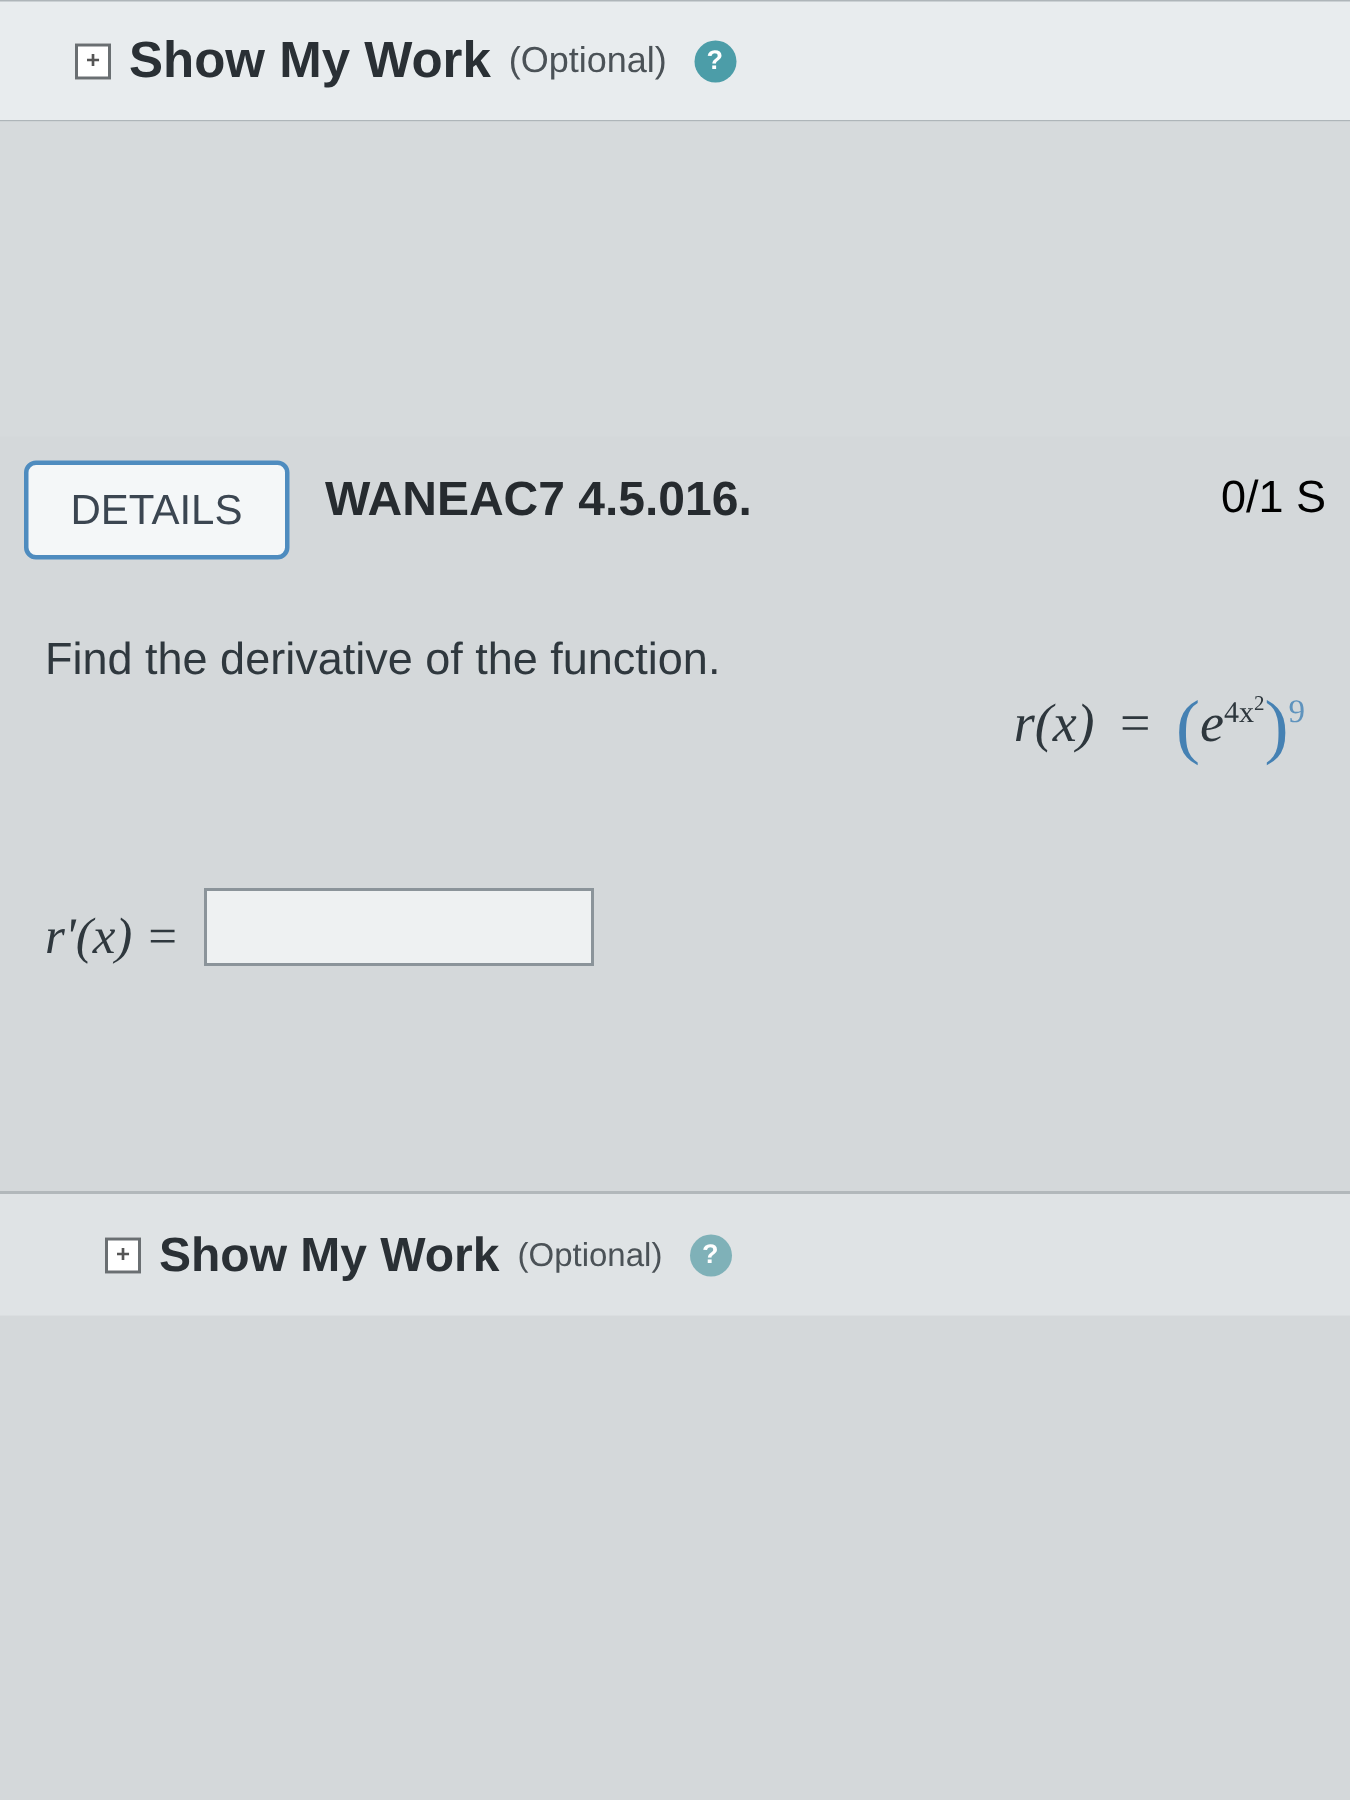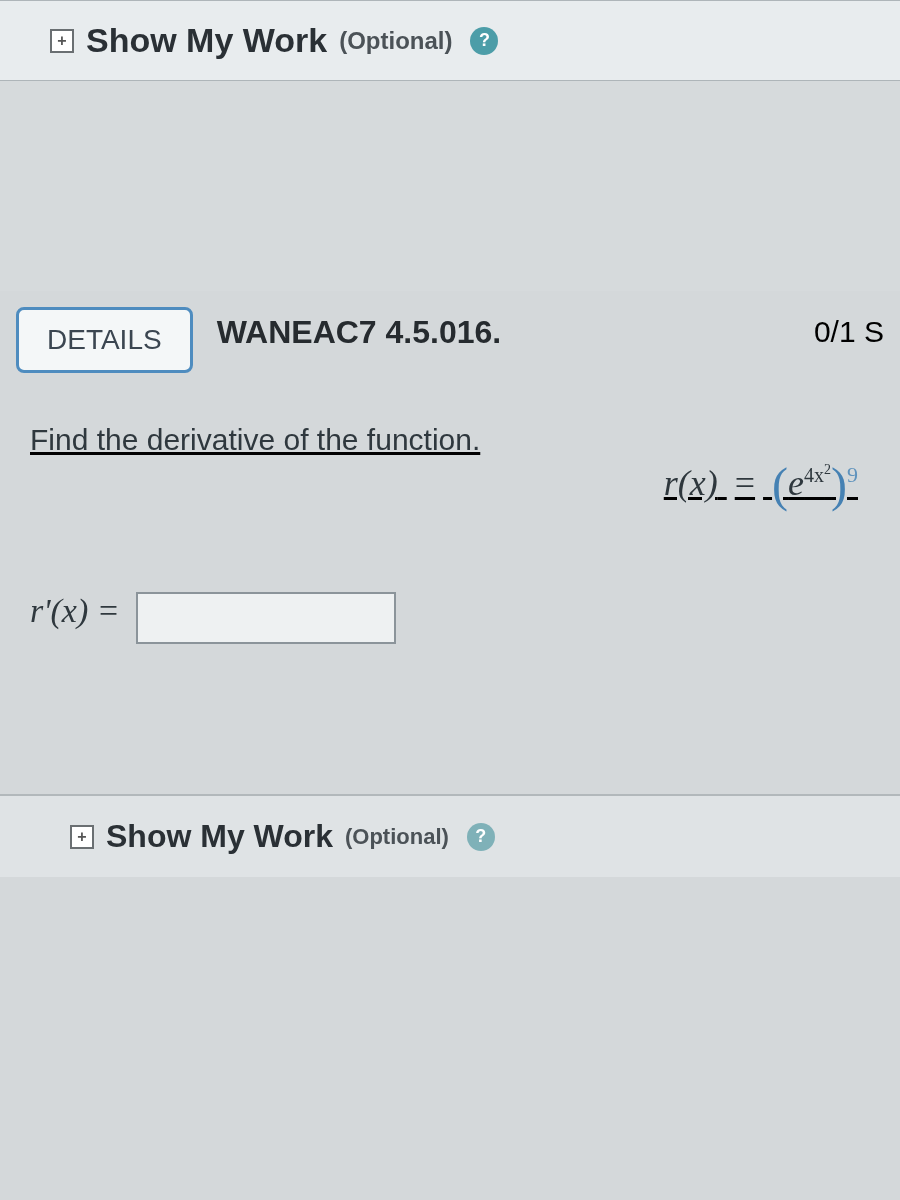--- a/index.html
+++ b/index.html
@@ -32,21 +32,21 @@
       font-weight: bold;
     }
     .show-work-title {
       font-size: 34px;
       font-weight: bold;
       color: #2a3035;
     }
     .show-work-optional {
       font-size: 24px;
       color: #4b5257;
-      font-weight: 700;
+      font-weight: 400;
     }
     .help-circle {
       width: 28px;
       height: 28px;
       border-radius: 50%;
       background: #4c9da8;
       color: #fff;
       display: flex;
       align-items: center;
       justify-content: center;
@@ -79,22 +79,21 @@
       font-size: 32px;
       font-weight: bold;
       color: #262b2f;
     }
     .score {
       font-size: 30px;
       color: #000000;
       margin-left: auto;
     }
     .prompt-area {
-      padding: 50px 42px 10px 30px;
-      text-decoration: underline;
+      padding: 50px 30px 10px 30px;
     }
     .prompt-text {
       font-size: 30px;
       color: #2f383e;
     }
     .equation-display {
       text-align: right;
       font-family: 'Times New Roman', serif;
       font-style: italic;
       font-size: 36px;
@@ -110,21 +109,21 @@
     }
     .sup-inner {
       vertical-align: super;
       font-size: 20px;
       font-style: normal;
     }
     .e-char { font-style: italic; }
     .answer-row {
       margin: 70px 0 0 30px;
       display: flex;
-      align-items: flex-start;
+      align-items: flex-end;
       gap: 16px;
       font-family: 'Times New Roman', serif;
       font-style: italic;
       font-size: 34px;
       color: #2f383e;
     }
     .answer-input {
       width: 260px;
       height: 52px;
       border: 2px solid #8b949a;

